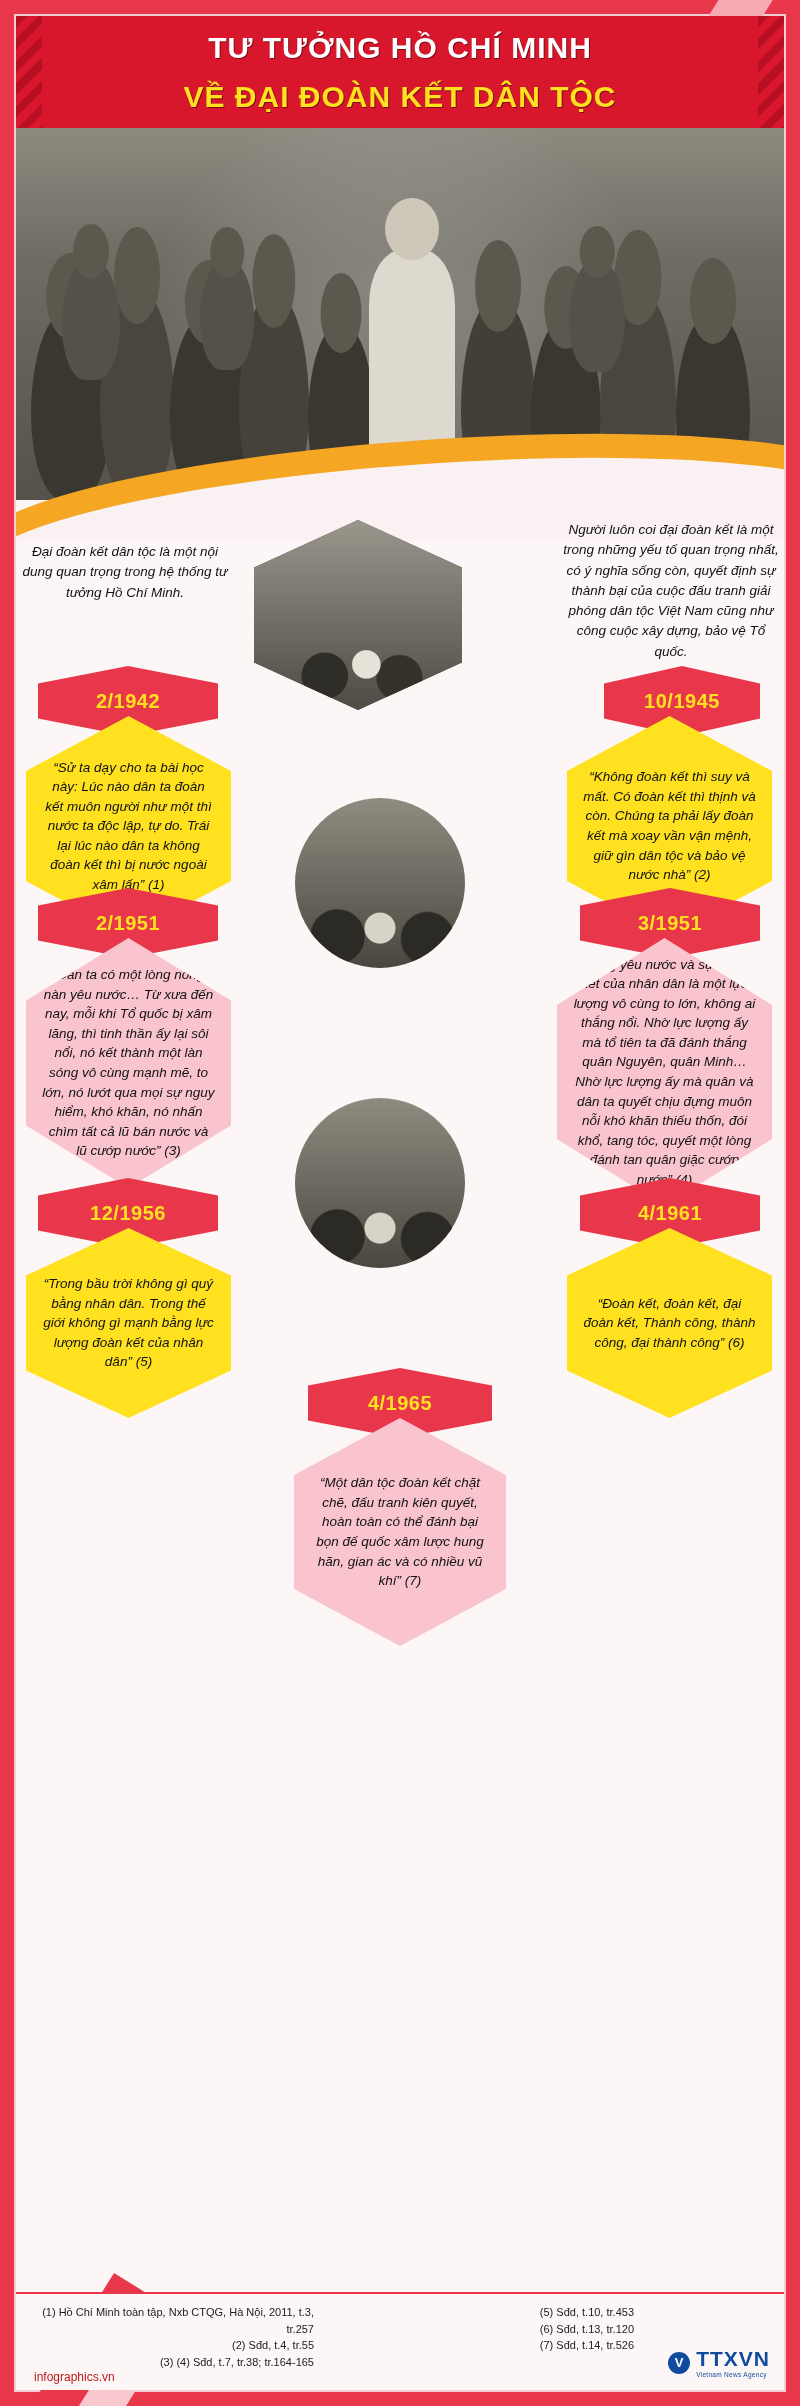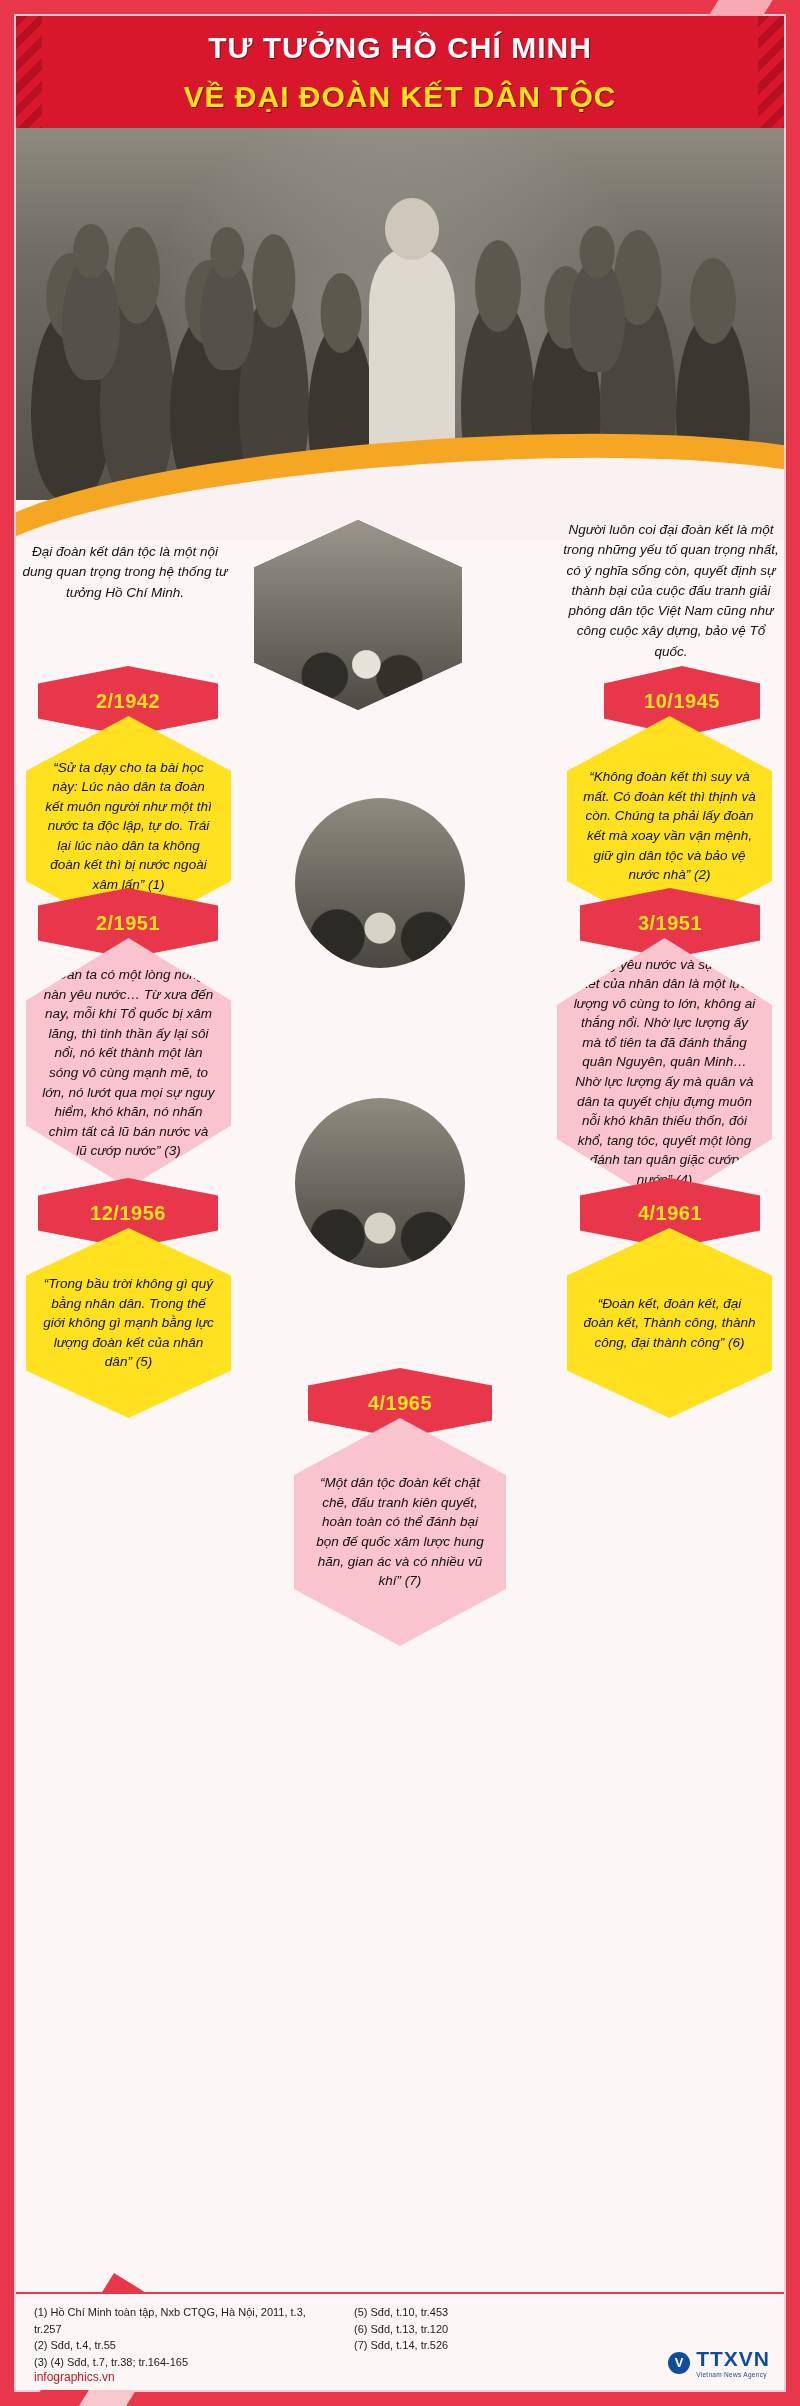--- a/index.html
+++ b/index.html
@@ -161,21 +161,21 @@
   
   .footer{
     position:absolute;left:16px;right:16px;bottom:16px;height:96px;
     border-top:2px solid #e8364a;
     background:#fdf6f7;
   }
   .refs{
     position:absolute;left:18px;top:10px;right:150px;
     display:flex;gap:40px;font-size:11px;color:#222;line-height:1.5;
   }
-  .refs .col{flex:1;}
+  .refs .col{flex:1;text-align:right;}
   .site{
     position:absolute;left:18px;bottom:6px;font-size:12px;color:#b91c1c;
   }
   .ttxvn{
     position:absolute;right:14px;bottom:12px;display:flex;align-items:center;gap:6px;
   }
   .ttxvn .c{
     width:22px;height:22px;border-radius:50%;background:#0f4c9e;color:#fff;
     font-size:13px;display:flex;align-items:center;justify-content:center;font-weight:bold;
   }

